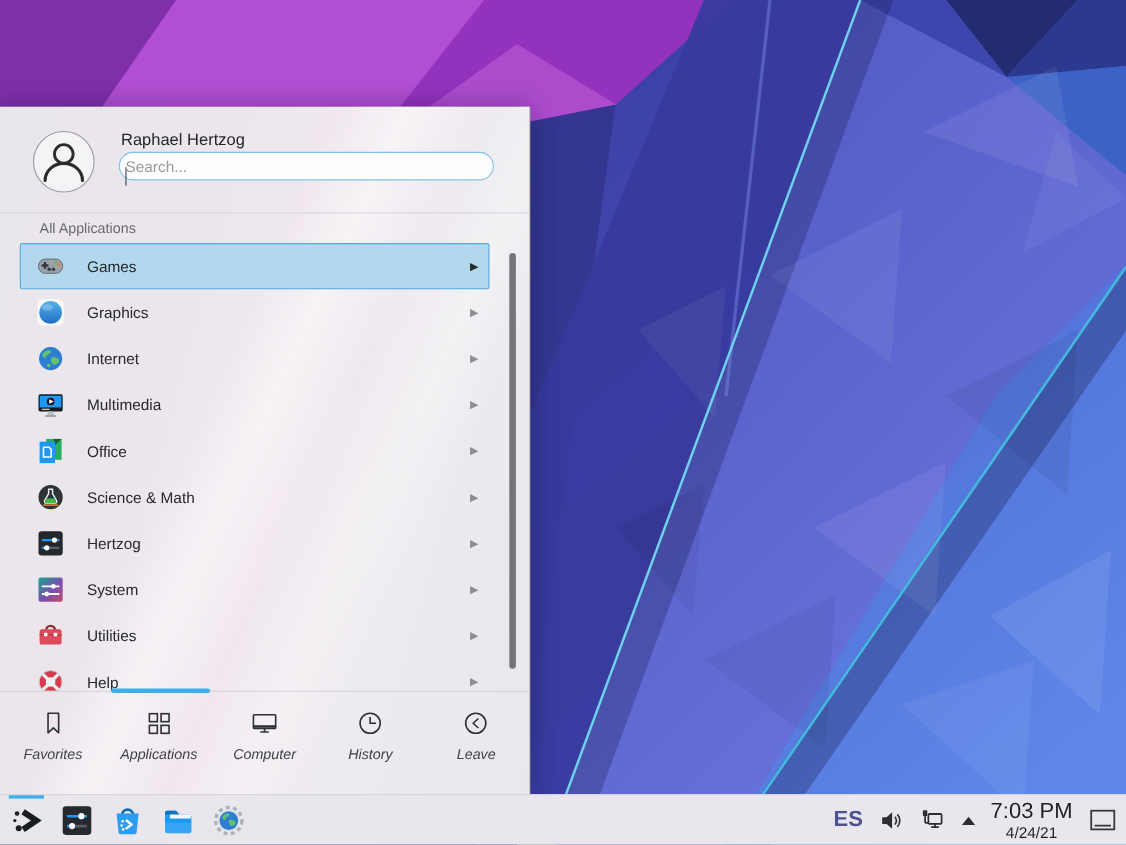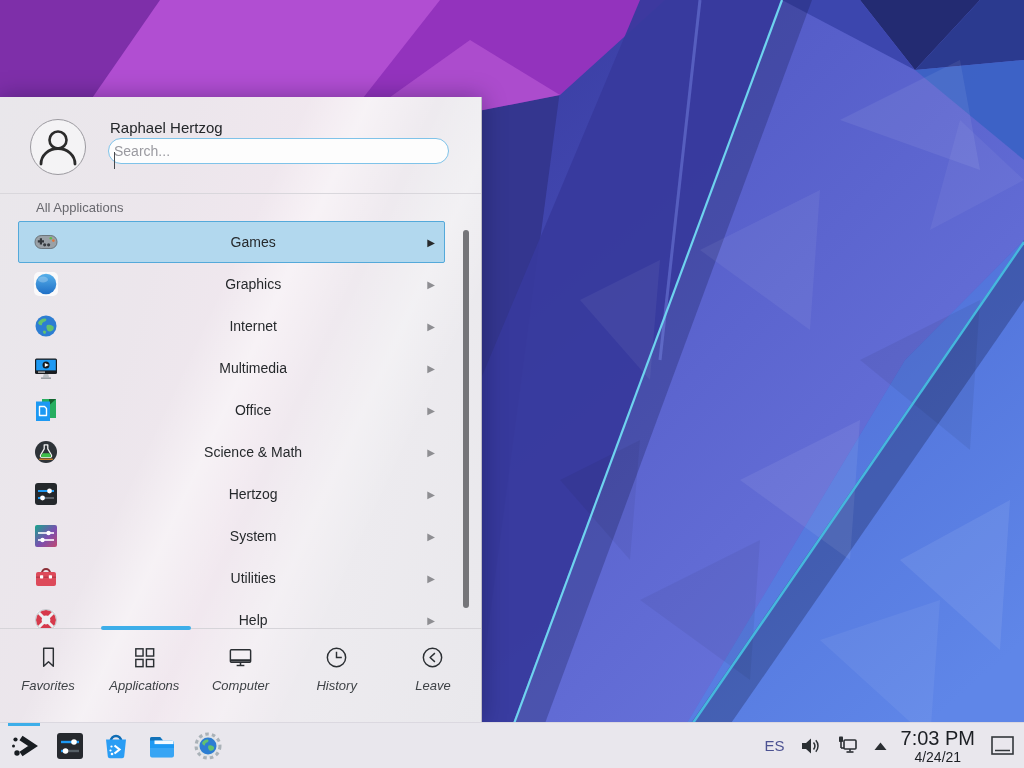--- a/index.html
+++ b/index.html
@@ -18,42 +18,42 @@
   .user-name{position:absolute;left:110px;top:22px;font-size:15px;color:#232629;}
   .search{position:absolute;left:108px;top:41px;width:329px;height:24px;background:#fdfdfd;
     border:1px solid #7fc3e9;border-radius:13px;font-size:14px;color:#232629;padding:0 5px;outline:none;}
   .search::placeholder{color:#9a9aa0;}
   .text-caret{position:absolute;left:114px;top:55px;width:1px;height:17px;background:#44484c;}
   .hdr-sep{position:absolute;left:0;top:96px;width:100%;height:1px;background:#d9d7dc;}
   .section-label{position:absolute;left:20px;top:103px;font-size:13px;color:#68686e;margin-left:16px;}
 
   .app-list{position:absolute;left:0;top:124px;width:460px;height:407px;overflow:hidden;}
   .row{position:relative;height:40px;margin:0 0 0 18px;width:425px;display:flex;align-items:center;
-    border:1px solid transparent;border-radius:2px;text-align:center;}
+    border:1px solid transparent;border-radius:2px;}
   .row.selected{background:#b2d8ee;border-color:#54a9da;}
   .mi-icon{width:26px;height:26px;margin-left:14px;flex:0 0 26px;display:flex;}
   .mi-label{margin-left:20px;font-size:14px;color:#26292c;flex:1;}
   .mi-arrow{font-size:10px;color:#8e8e92;margin-right:9px;}
   .row.selected .mi-arrow{color:#27292b;}
   .scrollbar{position:absolute;left:463px;top:133px;width:6px;height:378px;border-radius:3px;background:#757579;}
 
   .tabbar{position:absolute;left:0;top:531px;width:481px;height:94px;border-top:1px solid #d6d4d9;display:flex;}
   .tab-indicator{position:absolute;left:101px;top:-3px;width:90px;height:4px;background:#3daee9;border-radius:2px;}
   .tab{flex:1;display:flex;flex-direction:column;align-items:center;padding-top:15px;gap:7px;font-style:italic;}
   .tab-label{font-size:13px;color:#3e4246;}
 
   
   .taskbar{position:absolute;left:0;top:722px;width:1024px;height:46px;background:#e9e7ed;
     border-top:1px solid #dbd8e0;display:flex;align-items:center;box-sizing:border-box;}
   .tb-left{display:flex;align-items:center;height:100%;padding-left:6px;gap:10px;}
   .tb-btn{position:relative;width:36px;height:45px;display:flex;align-items:center;justify-content:center;}
   .task-indicator{position:absolute;left:2px;top:0;width:32px;height:3px;background:#3daee9;}
   .tb-spacer{flex:1;}
   .tray{display:flex;align-items:center;gap:13px;height:100%;padding-right:8px;}
-  .kb-layout{font-size:15px;font-weight:normal;color:#4c5292;}
+  .kb-layout{font-size:20px;font-weight:bold;color:#4c5292;}
   .clock{display:flex;flex-direction:column;align-items:center;line-height:1;color:#1c1f24;}
   .clock .time{font-size:20px;}
   .clock .date{font-size:14px;margin-top:2px;}
   .showdesk{width:28px;height:28px;display:flex;align-items:center;justify-content:center;}
 </style>
 </head>
 <body>
 
 <div class="screen">
 

